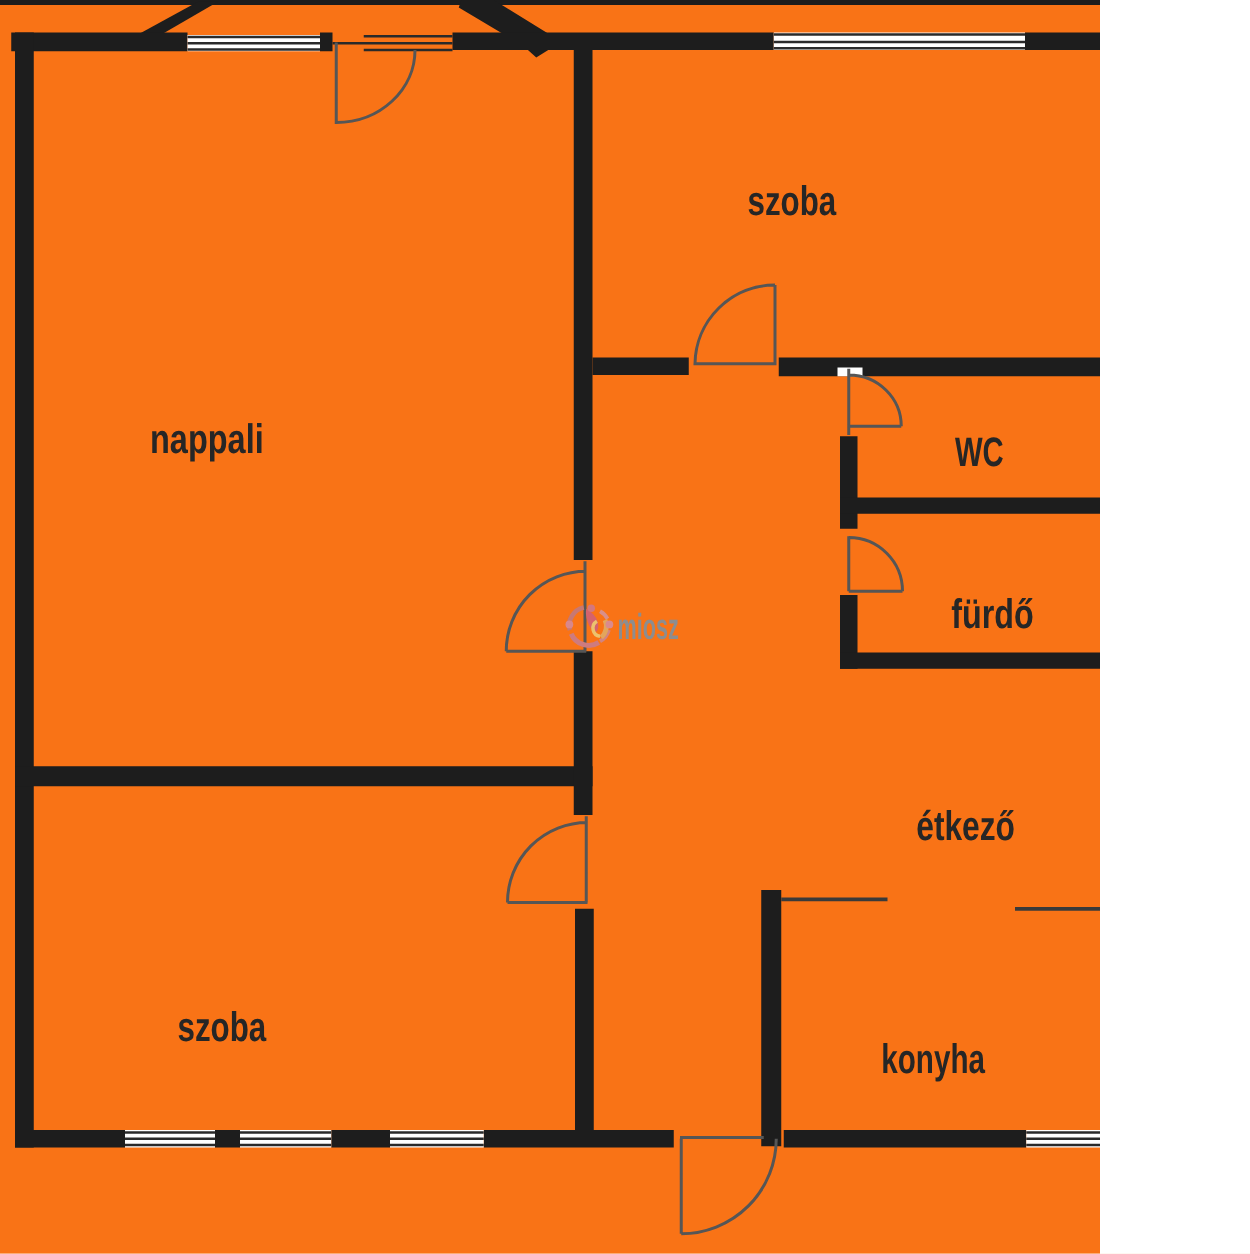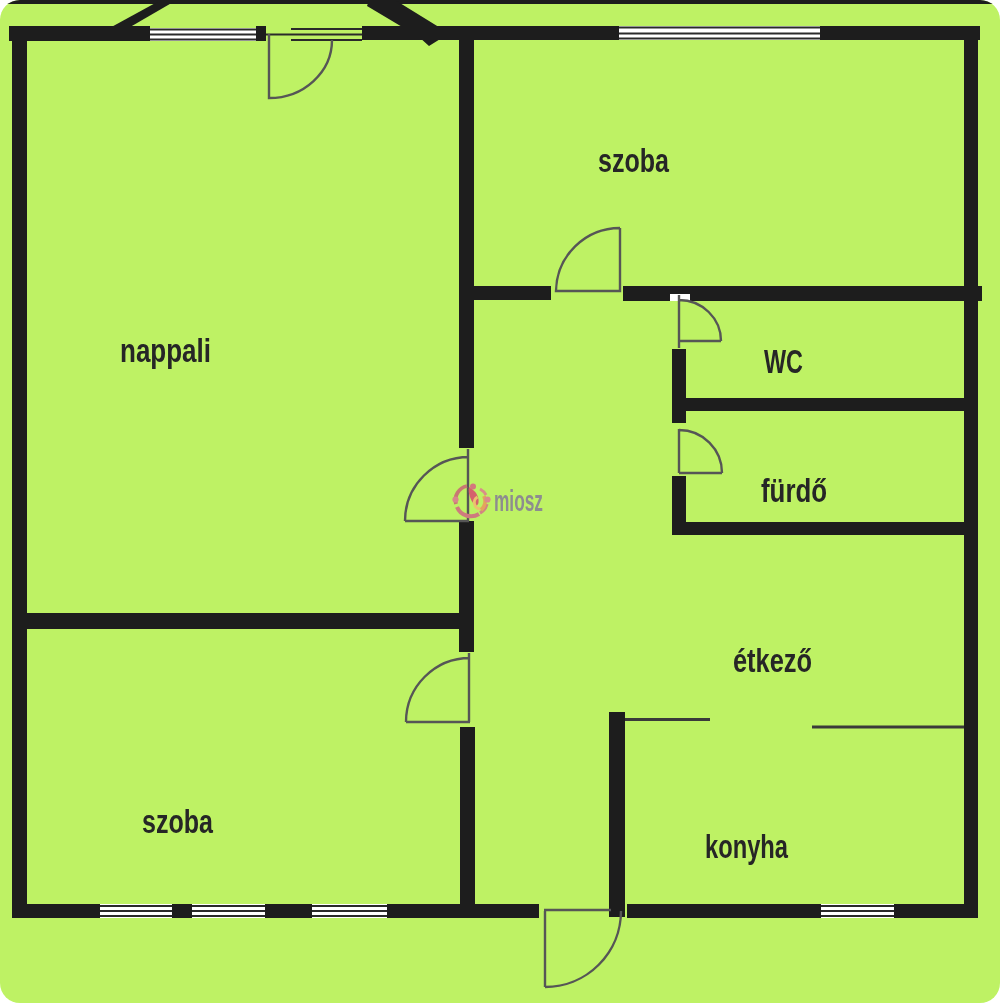--- a/index.html
+++ b/index.html
@@ -1,17 +1,17 @@
 <!DOCTYPE html>
 <html><head>
 <meta charset="utf-8">
 <style>
   html,body{margin:0;padding:0;background:#fff;}
-  #page{position:relative;width:1000px;height:1003px;background:#bef264;overflow:hidden;
-        font-family:"Liberation Sans", sans-serif;border-radius:20px;}
+  #page{position:relative;width:880px;height:1003px;background:#f97316;overflow:hidden;
+        font-family:"Liberation Sans", sans-serif;}
   svg{position:absolute;left:0;top:0;filter:blur(0.45px);}
 </style>
 </head>
 <body>
 <div id="page">
 <svg width="1000" height="1003" viewBox="0 0 1000 1003">
   <g fill="#1d1d1d" stroke="none">
 
     <rect x="0" y="0" width="1000" height="4"></rect>
 

